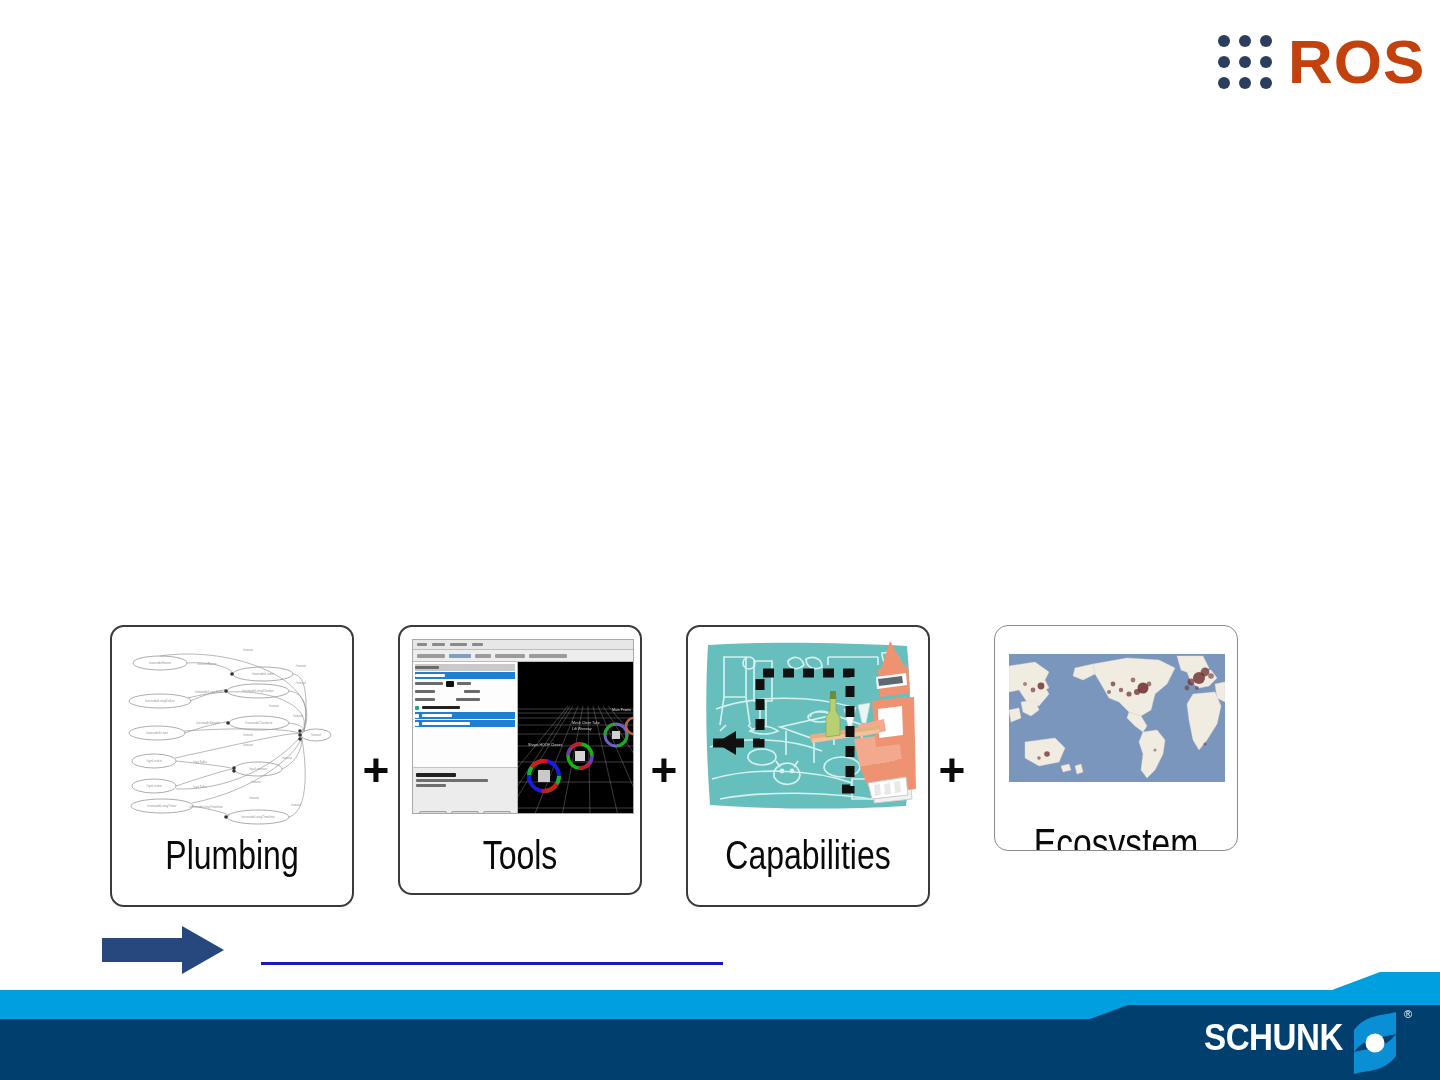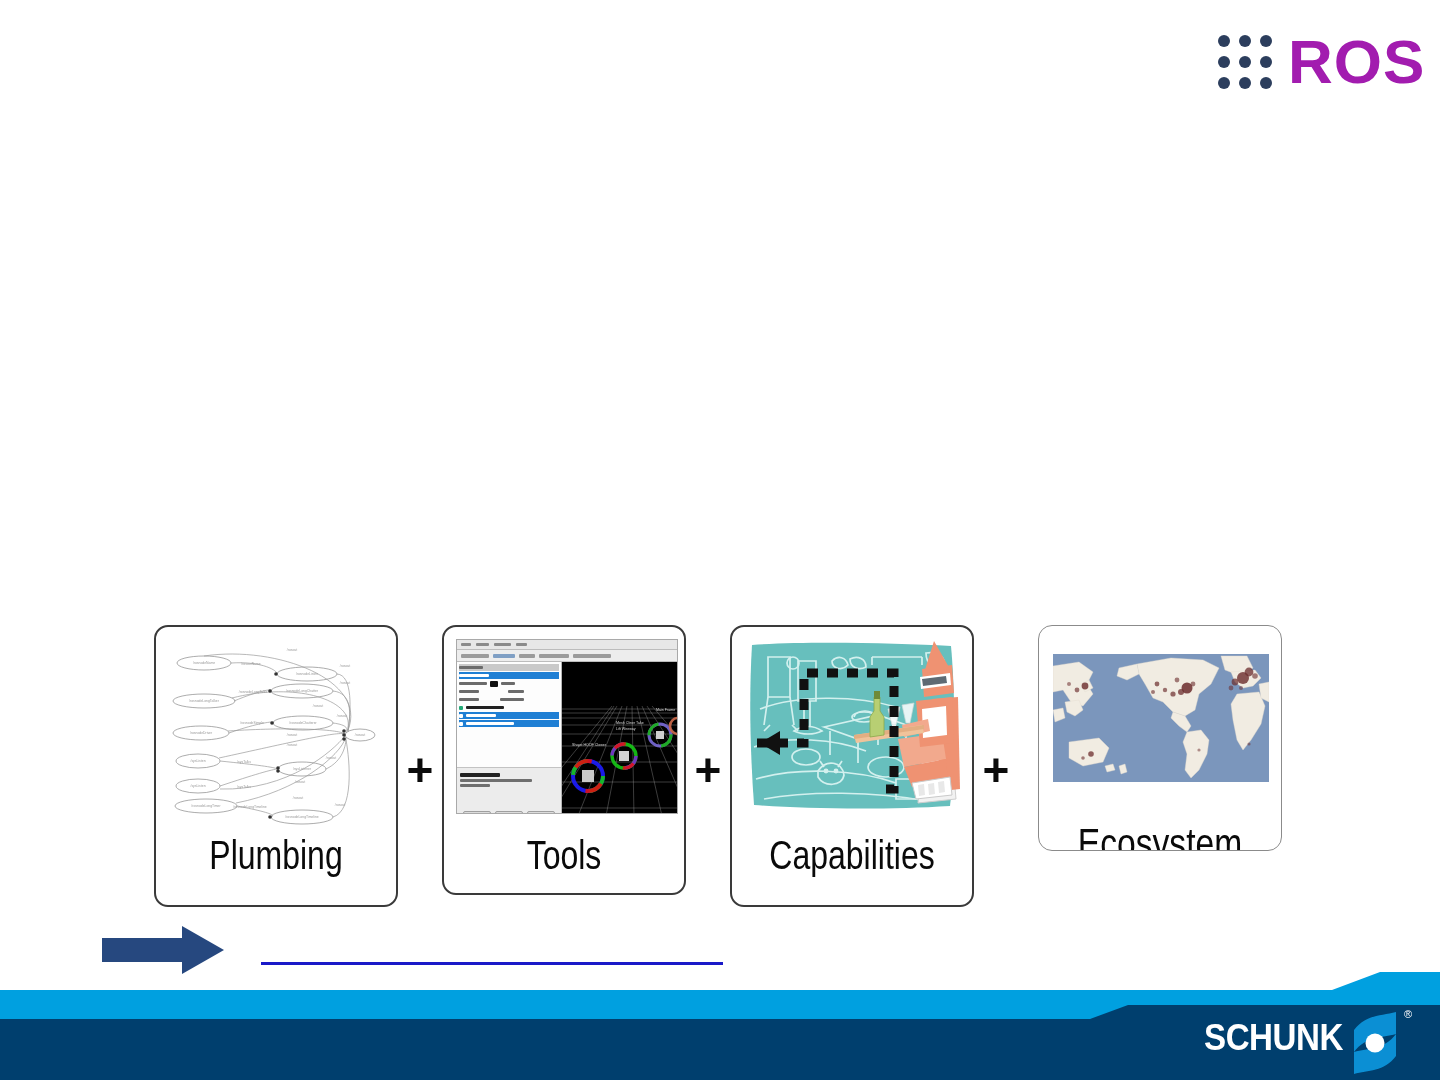--- a/index.html
+++ b/index.html
@@ -6,21 +6,21 @@
   body{
     width:1440px;height:1080px;position:relative;overflow:hidden;
     background:#ffffff;
     font-family:"Liberation Sans", sans-serif;
   }
 
   
   #ros-logo{position:absolute;left:1218px;top:26px;width:200px;height:72px;display:flex;align-items:center;gap:16px;}
   #ros-dots{display:grid;grid-template-columns:repeat(3,12px);grid-template-rows:repeat(3,12px);gap:9px;}
   #ros-dots i{display:block;width:12px;height:12px;border-radius:50%;background:#2c3e5d;}
-  #ros-word{font-size:62px;font-weight:700;letter-spacing:1px;color:#a21caf;line-height:1;font-family:"Liberation Sans",sans-serif;}
+  #ros-word{font-size:62px;font-weight:700;letter-spacing:1px;color:#c2410c;line-height:1;font-family:"Liberation Sans",sans-serif;}
 
   
   #card-row{position:absolute;left:110px;top:625px;width:1150px;height:290px;display:flex;align-items:flex-start;}
   .card{
     position:relative;background:#fff;border:2px solid #3a3a3a;border-radius:14px;
     box-sizing:border-box;overflow:hidden;
   }
   .card-art{position:absolute;overflow:hidden;}
   .card-label{
     position:absolute;left:0;right:0;text-align:center;color:#0a0a0a;
@@ -28,21 +28,21 @@
     font-size:40px;transform:scaleX(.80);letter-spacing:0px;white-space:nowrap;
     text-shadow:0 0 2px #fff,0 0 3px #fff;
   }
   .plus{
     font-size:46px;font-weight:700;color:#0b0b0b;line-height:1;
     display:flex;align-items:center;justify-content:center;
     width:44px;height:290px;flex:0 0 44px;
   }
 
   
-  #card-plumbing{width:244px;height:282px;flex:0 0 244px;margin-left:44px;}
+  #card-plumbing{width:244px;height:282px;flex:0 0 244px;}
   #card-tools{width:244px;height:270px;flex:0 0 244px;}
   #card-capabilities{width:244px;height:282px;flex:0 0 244px;}
   #card-ecosystem{width:244px;height:226px;flex:0 0 244px;border-color:#8b8b8b;border-width:1.5px;margin-left:20px;}
 
   
   #plumbing-art{left:12px;top:14px;width:220px;height:190px;}
   
   #tools-art{left:12px;top:12px;width:222px;height:175px;background:#d9d9d9;border:1px solid #a9a9a9;box-sizing:border-box;}
   .rviz-menubar{height:9px;background:#e7e7e7;border-bottom:1px solid #bcbcbc;display:flex;align-items:center;gap:5px;padding:0 4px;}
   .rviz-menubar span{display:block;height:3px;background:#8a8a8a;border-radius:1px;}

